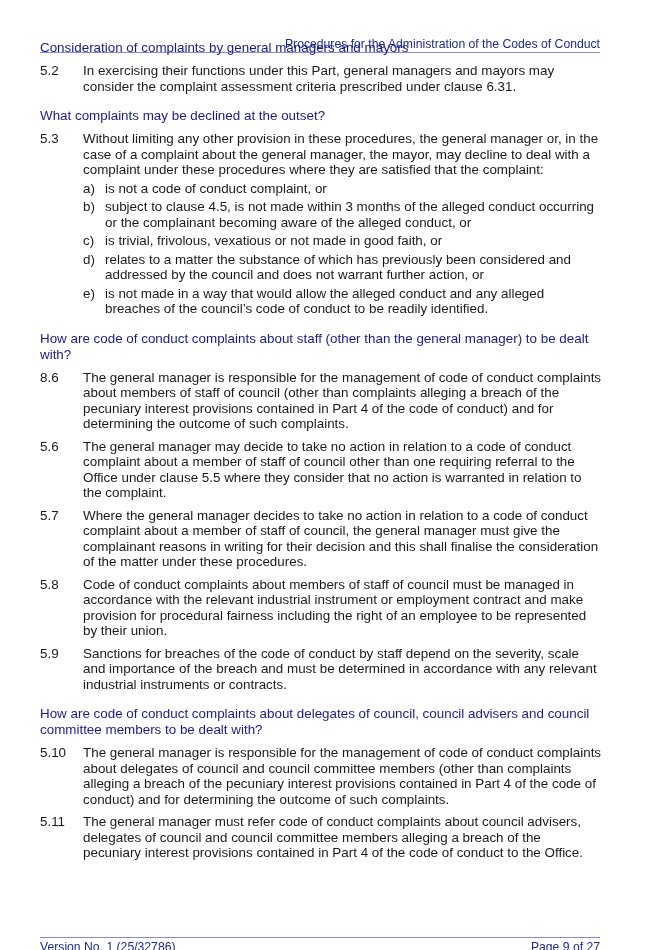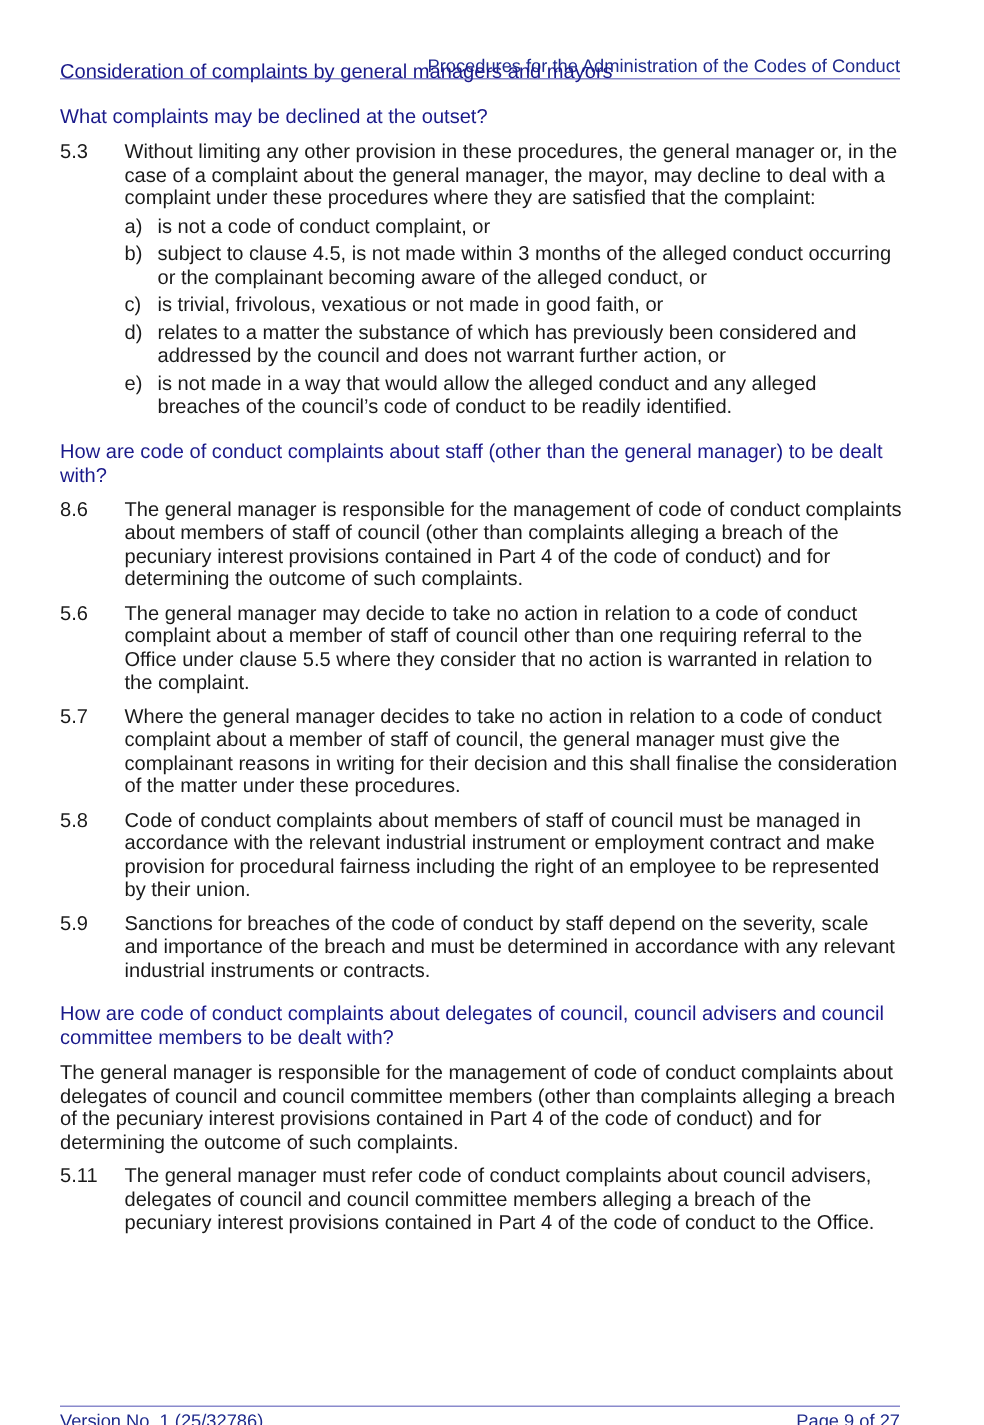--- a/index.html
+++ b/index.html
@@ -36,20 +36,24 @@
 </head>
 <body>
 
 <div class="page-header">
   <span>Procedures for the Administration of the Codes of Conduct</span>
 </div>
 
 <div class="content">
 
   <h2 class="heading first">Consideration of complaints by general managers and mayors</h2>
+  <div class="clause">
+    <span class="num">5.2</span>
+    <span class="text">In exercising their functions under this Part, general managers and mayors may consider the complaint assessment criteria prescribed under clause 6.31.</span>
+  </div>
 
   <h2 class="heading spaced">What complaints may be declined at the outset?</h2>
   <div class="clause">
     <span class="num">5.3</span>
     <div class="text">
       <span>Without limiting any other provision in these procedures, the general manager or, in the case of a complaint about the general manager, the mayor, may decline to deal with a complaint under these procedures where they are satisfied that the complaint:</span>
       <ul class="subitems">
         <li class="sub">
           <span class="letter">a)</span>
           <span class="stext">is not a code of conduct complaint, or</span>
@@ -91,20 +95,21 @@
     <span class="num">5.8</span>
     <span class="text">Code of conduct complaints about members of staff of council must be managed in accordance with the relevant industrial instrument or employment contract and make provision for procedural fairness including the right of an employee to be represented by their union.</span>
   </div>
   <div class="clause">
     <span class="num">5.9</span>
     <span class="text">Sanctions for breaches of the code of conduct by staff depend on the severity, scale and importance of the breach and must be determined in accordance with any relevant industrial instruments or contracts.</span>
   </div>
 
   <h2 class="heading spaced">How are code of conduct complaints about delegates of council, council advisers and council committee members to be dealt with?</h2>
   <div class="clause">
+    <span class="num">5.10</span>
     <span class="text">The general manager is responsible for the management of code of conduct complaints about delegates of council and council committee members (other than complaints alleging a breach of the pecuniary interest provisions contained in Part 4 of the code of conduct) and for determining the outcome of such complaints.</span>
   </div>
   <div class="clause">
     <span class="num">5.11</span>
     <span class="text">The general manager must refer code of conduct complaints about council advisers, delegates of council and council committee members alleging a breach of the pecuniary interest provisions contained in Part 4 of the code of conduct to the Office.</span>
   </div>
 </div>
 
 <div class="page-footer">
   <span>Version No. 1 (25/32786)</span>

